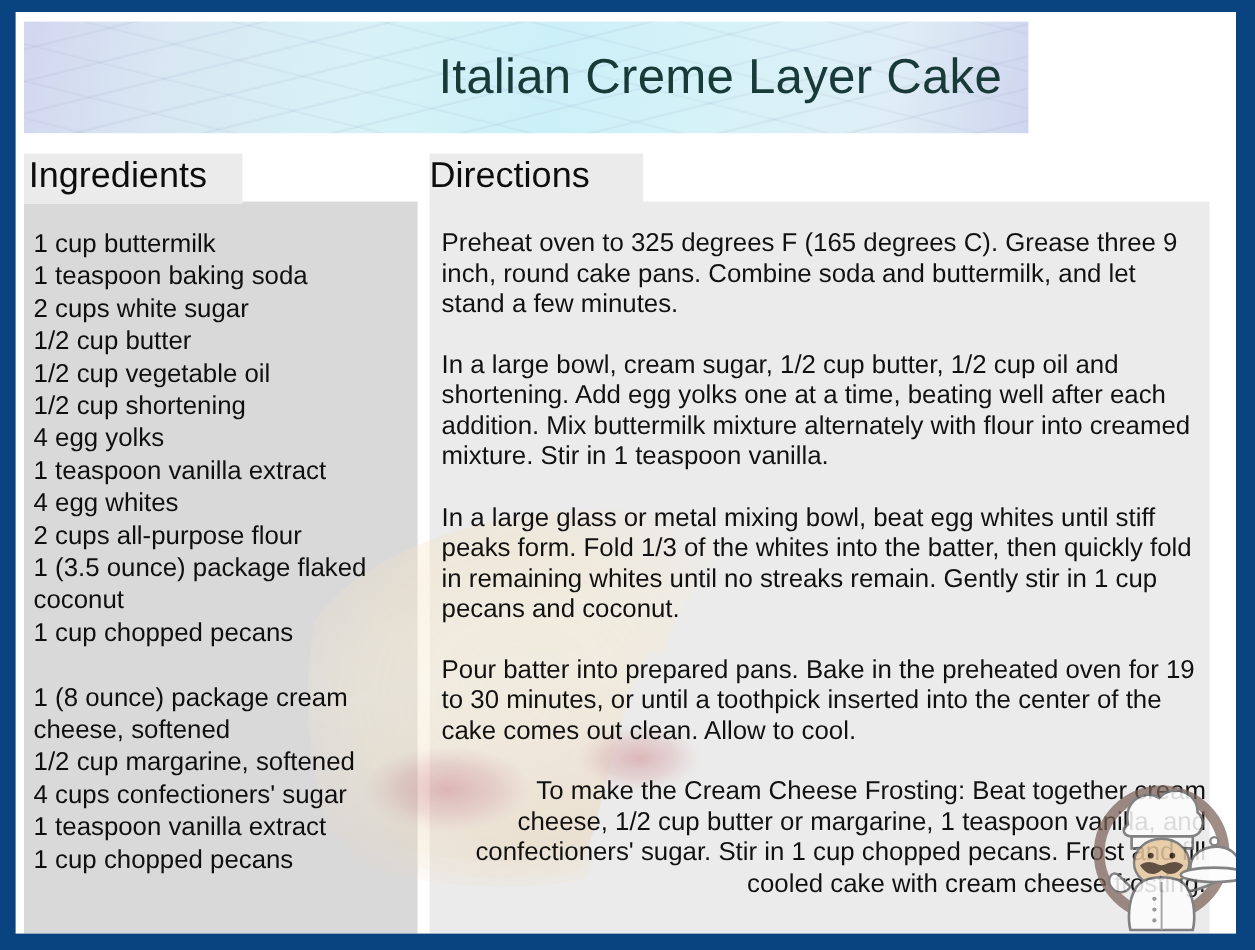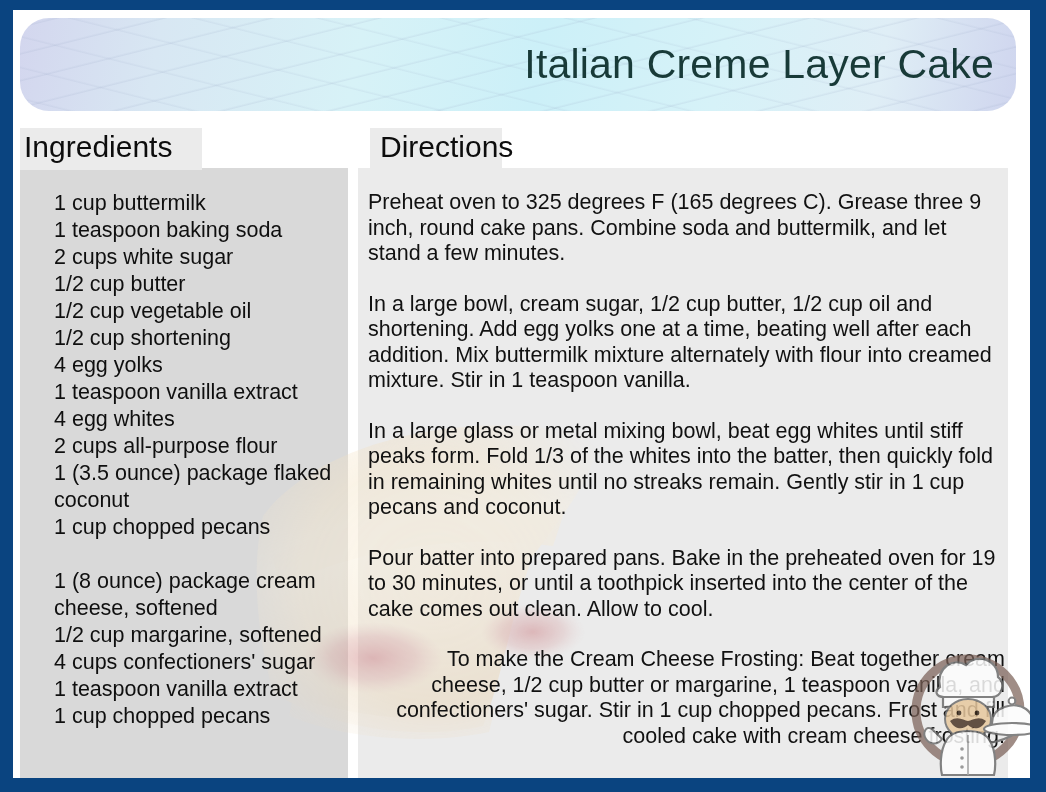--- a/index.html
+++ b/index.html
@@ -29,21 +29,21 @@
   .frame-left   { left: 0;   top: 0; width: 13px;  height: 792px; }
   .frame-right  { right: 0;  top: 0; width: 16px;  height: 792px; }
   .frame-top    { left: 0;   top: 0; width: 1046px; height: 10px; }
   .frame-bottom { left: 0;   bottom: 0; width: 1046px; height: 14px; }
 
   
   .banner {
     position: absolute;
     left: 20px;
     top: 18px;
-    width: 996px;
+    width: 837px;
     height: 93px;
     background:
       repeating-linear-gradient(
         -14deg,
         rgba(255,255,255,0.00) 0px,
         rgba(255,255,255,0.00) 9px,
         rgba(150,165,195,0.16) 10px,
         rgba(255,255,255,0.00) 12px,
         rgba(255,255,255,0.00) 26px
       ),
@@ -57,21 +57,20 @@
       ),
       linear-gradient(100deg,
         #d3d6ee 0%,
         #d8e7f3 14%,
         #d7f2f7 34%,
         #ccf0f8 52%,
         #d6f2f8 70%,
         #dfeef6 86%,
         #cfd5ee 100%);
     z-index: 5;
-    border-radius: 29px;
   }
   .banner-title {
     position: absolute;
     right: 22px;
     top: 50%;
     transform: translateY(-52%);
     font-size: 41px;
     line-height: 1.05;
     color: #183a38;
     letter-spacing: 0.2px;
@@ -88,25 +87,25 @@
     box-sizing: border-box;
   }
   .tab-ingredients {
     left: 20px;
     top: 128px;
     width: 182px;
     height: 42px;
     padding: 2px 0 0 4px;
   }
   .tab-directions {
-    left: 370px;
+    left: 358px;
     top: 128px;
-    width: 132px;
+    width: 178px;
     height: 42px;
-    padding: 2px 0 0 10px;
+    padding: 2px 0 0 0;
   }
 
   
   .panel {
     position: absolute;
     z-index: 8;
     box-sizing: border-box;
   }
   .panel-ingredients {
     left: 20px;
@@ -151,21 +150,20 @@
   .content {
     position: absolute;
     z-index: 20;
   }
   .ing-list {
     left: 20px;
     top: 190px;
     width: 330px;
     padding: 0 6px 0 8px;
     box-sizing: border-box;
-    margin-left: 26px;
   }
   .ing-line {
     font-size: 21.5px;
     line-height: 27px;
     color: #0f0f0f;
     white-space: nowrap;
   }
   .ing-line.wrap { white-space: normal; }
   .ing-gap { height: 27px; }
 

